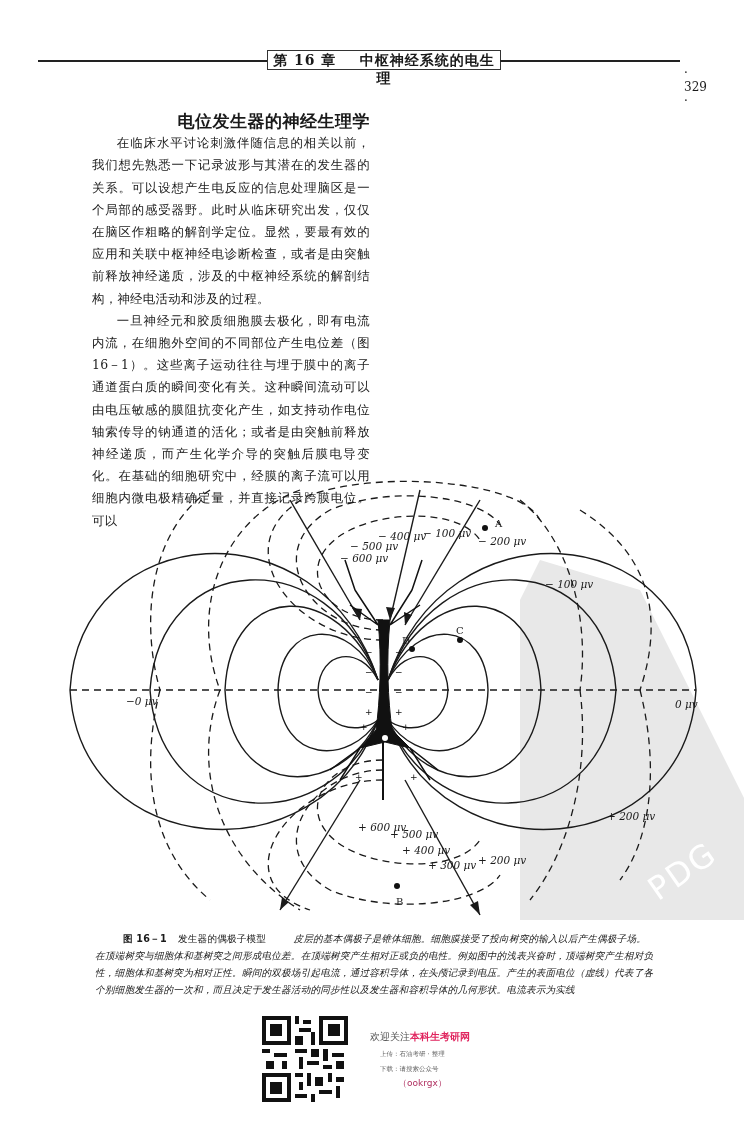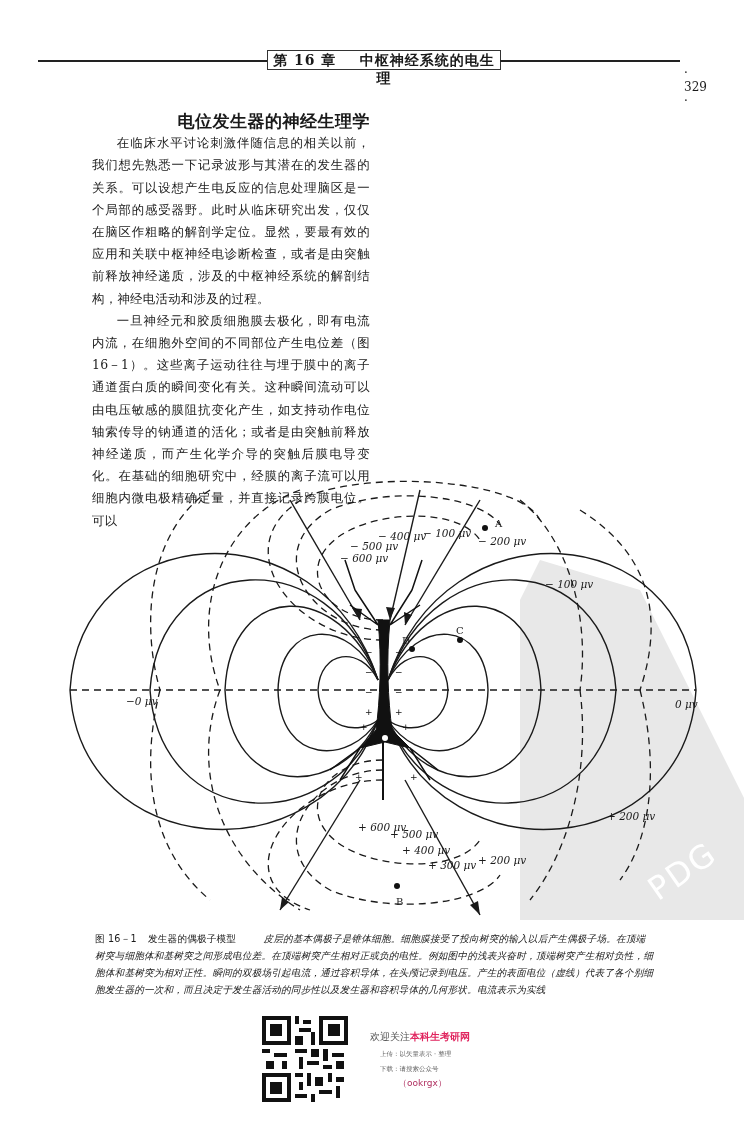--- a/index.html
+++ b/index.html
@@ -37,21 +37,21 @@
     position: absolute; font-size: 10.5px; font-style: italic; white-space: nowrap;
     font-family: "DejaVu Serif", "Liberation Serif", serif; background: transparent;
   }
   .pt-label { position: absolute; font-size: 10px; }
 
   
   .caption {
     position: absolute; left: 95px; top: 930px; width: 560px;
     font-size: 9.6px; line-height: 17px; font-style: italic; letter-spacing: 0.2px;
   }
-  .caption .cap-num { font-style: normal; font-weight: normal; font-family: "DejaVu Sans", sans-serif; margin-right: 8px; }
+  .caption .cap-num { font-style: normal; font-weight: bold; font-family: "DejaVu Sans", sans-serif; margin-right: 8px; margin-left: 28px; }
   .caption .cap-title { font-style: normal; margin-right: 24px; }
 
   
   .watermark { position: absolute; left: 520px; top: 560px; width: 230px; height: 360px; pointer-events: none; }
   .wm-text {
     position: absolute; right: 30px; bottom: 30px; font-family: "DejaVu Sans", sans-serif;
     font-size: 32px; color: #ffffff; transform: rotate(-35deg); letter-spacing: 2px;
   }
 
   
@@ -239,17 +239,17 @@
       <rect x="18" y="15" width="2" height="1"></rect>
         <rect x="14" y="18" width="3" height="1"></rect>
         <rect x="18" y="17" width="1" height="3"></rect>
       <rect x="12" y="19" width="1" height="2"></rect>
     </g>
   </svg>
   <div class="promo-text">
     <div class="promo-line1">
       <span>欢迎关注</span><span class="hl">本科生考研网</span>
     </div>
-    <div class="promo-line2">上传：以矢量表示 · 整理</div>
+    <div class="promo-line2">上传：石油考研 · 整理</div>
     <div class="promo-line3">下载：请搜索公众号</div>
     <div class="promo-line4">（ookrgx）</div>
   </div>
 </div>
 
 </body></html>

